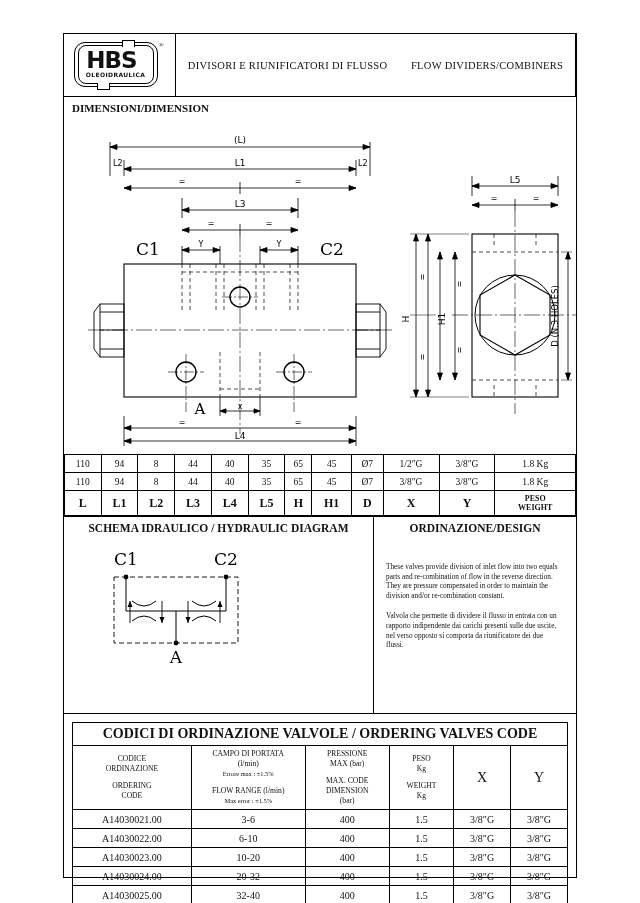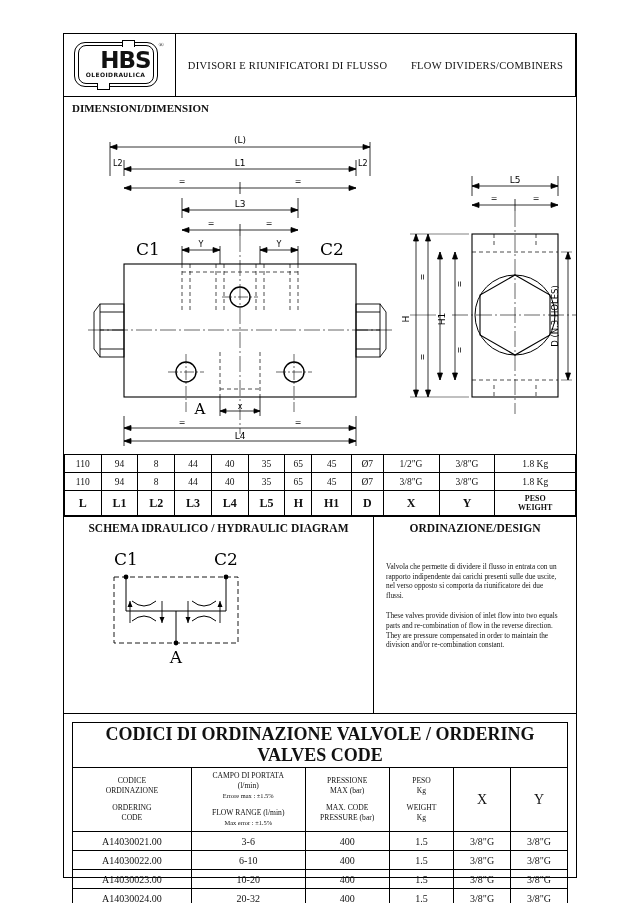--- a/index.html
+++ b/index.html
@@ -20,21 +20,21 @@
   .hdr-mid div{font-size:10.5px;letter-spacing:.3px;}
   .hdr-pag{width:120px;display:flex;align-items:center;justify-content:center;
            font-size:16px;}
 
   
   .logo{position:relative;width:100px;height:52px;}
   .logo .frame{position:absolute;left:4px;top:3px;width:84px;height:45px;
                border:1.6px solid #000;border-radius:11px;box-sizing:border-box;}
   .logo .frame2{position:absolute;left:8px;top:6px;width:76px;height:39px;
                border:1.4px solid #000;border-radius:8px;box-sizing:border-box;}
-  .logo .txt{position:absolute;left:22px;top:9px;width:68px;height:24px;
+  .logo .txt{position:absolute;left:8px;top:9px;width:68px;height:24px;
              font-family:"DejaVu Sans",sans-serif;font-weight:bold;font-size:23px;
              line-height:24px;text-align:center;letter-spacing:-1px;}
   .logo .sub{position:absolute;left:8px;top:32px;width:76px;text-align:center;
              font-family:"DejaVu Sans",sans-serif;font-weight:bold;font-size:6px;
              letter-spacing:.4px;}
   .logo .reg{position:absolute;left:89px;top:2px;font-size:7px;}
   .logo .nub1{position:absolute;left:52px;top:1px;width:13px;height:7px;
               border:1.4px solid #000;border-bottom:none;box-sizing:border-box;background:#fff;}
   .logo .nub2{position:absolute;left:27px;top:44px;width:13px;height:7px;
               border:1.4px solid #000;border-top:none;box-sizing:border-box;background:#fff;}
@@ -57,21 +57,21 @@
   .mid{display:flex;border-top:1.5px solid #000;border-bottom:1.5px solid #000;
        height:198px;box-sizing:border-box;}
   .mid-l{width:310px;border-right:1.2px solid #000;box-sizing:border-box;position:relative;}
   .mid-r{flex:1;position:relative;}
   .mid-h{text-align:center;font-weight:bold;font-size:11.5px;padding:5px 0 0;}
   .desc{font-size:7.3px;line-height:9.6px;padding:28px 14px 0 12px;}
   .desc p{margin:0 0 11px;}
 
   
   .ordt td{border:1px solid #000;text-align:center;}
-  .ord-title{font-weight:bold;font-size:18px;height:20px;border:1px solid #000;
+  .ord-title{font-weight:bold;font-size:14px;height:20px;border:1px solid #000;
              text-align:center;}
   .ordt .hc{font-size:7.6px;line-height:10px;height:56px;padding:3px 12px;}
   .ordt .hc .s{font-size:6.4px;}
   .ordt .big{font-size:14px;}
   .ordt .dat{font-size:10px;height:16px;}
 </style>
 </head>
 <body>
 
 <div class="page">
@@ -374,22 +374,22 @@
             <path d="M118 84 l-2.5 -6 h5 z" fill="#000" stroke="none"></path>
             <line x1="150" y1="84" x2="150" y2="62"></line>
             <path d="M150 62 l-2.5 6 h5 z" fill="#000" stroke="none"></path>
           </g>
         </g>
       </svg>
     </div>
     <div class="mid-r">
       <div class="mid-h">ORDINAZIONE/DESIGN</div>
       <div class="desc">
+        <p>These valves provide division of inlet flow into two equals parts and re-combination of flow in the reverse direction. They are pressure compensated in order to maintain the division and/or re-combination constant.</p>
         <p>Valvola  che permette di dividere il flusso in entrata con un rapporto indipendente dai carichi presenti sulle due uscite, nel verso opposto si comporta da riunificatore dei due flussi.</p>
-        <p>These valves provide division of inlet flow into two equals parts and re-combination of flow in the reverse direction. They are pressure compensated in order to maintain the division and/or re-combination constant.</p>
       </div>
     </div>
   </div>
 
   <div style="padding:8px 8px 0;">
     <table class="ordt">
       <tbody>
           <tr>
         <td class="ord-title" colspan="6">CODICI DI ORDINAZIONE VALVOLE / ORDERING VALVES CODE</td>
       </tr>
@@ -406,21 +406,21 @@
           <div class="s">Errore max : ±1.5%</div>
           <div style="height:7px"></div>
           <div>FLOW RANGE (l/min)</div>
           <div class="s">Max error : ±1.5%</div>
         </td>
         <td class="hc" style="width:17%">
           <div>PRESSIONE</div>
           <div>MAX (bar)</div>
           <div style="height:7px"></div>
           <div>MAX. CODE</div>
-          <div>PRESSURE (bar)</div>
+          <div>DIMENSION (bar)</div>
         </td>
         <td class="hc" style="width:13%">
           <div>PESO</div>
           <div>Kg</div>
           <div style="height:7px"></div>
           <div>WEIGHT</div>
           <div>Kg</div>
         </td>
         <td class="big" style="width:11.5%">X</td>
         <td class="big" style="width:11.5%">Y</td>

